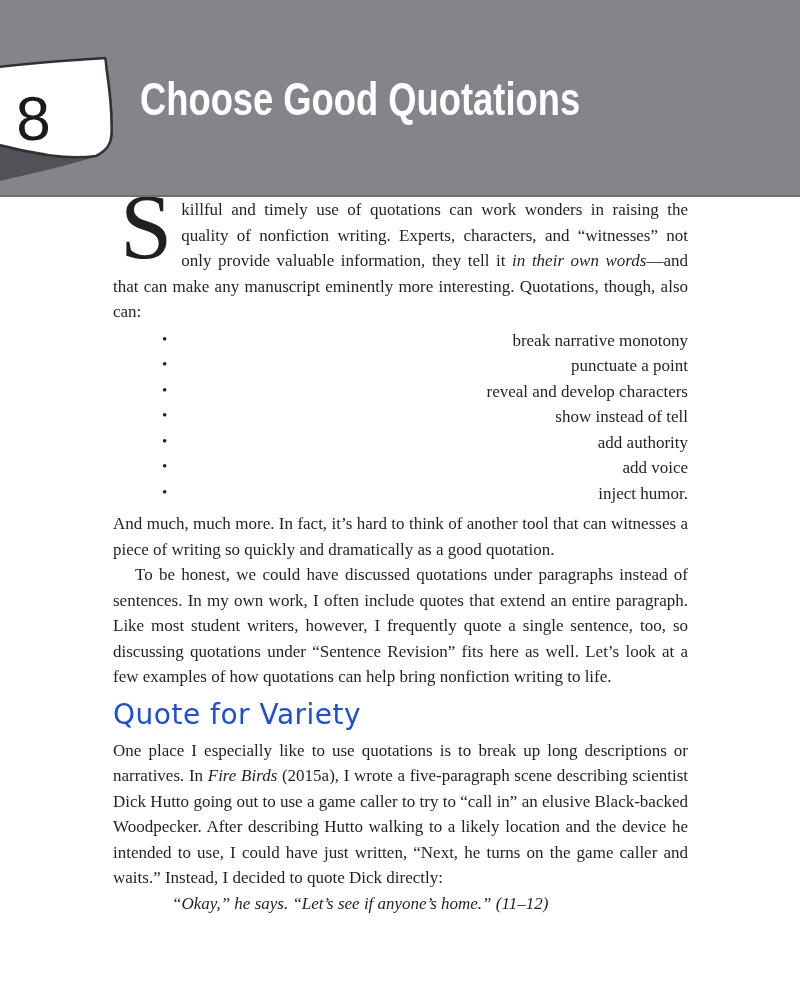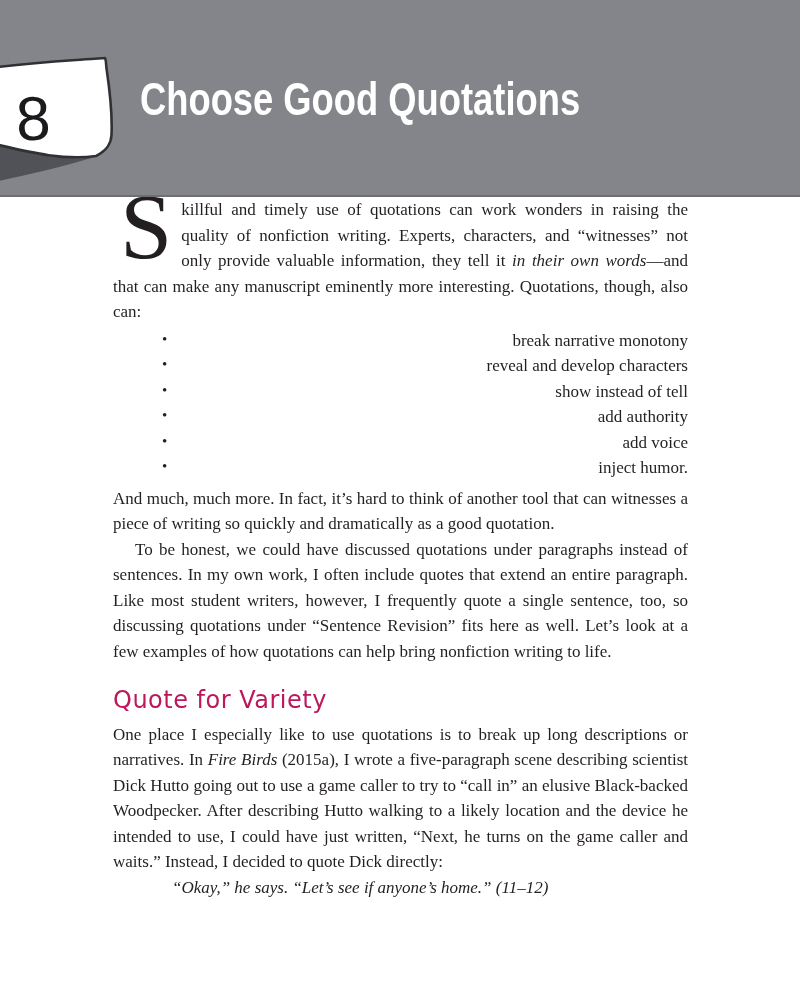--- a/index.html
+++ b/index.html
@@ -68,27 +68,27 @@
   }
   .benefits-list li{position:relative;text-align:right;}
   .benefits-list li::before{
     content:"\2022";
     position:absolute;
     left:-13px;top:0;
     font-size:15px;
   }
   .para-indent{text-indent:22px;}
   .section-heading{
-    margin:23px 0 7px 0;
+    margin:9px 0 7px 0;
     font-family:"DejaVu Sans",sans-serif;
     font-weight:400;
-    font-size:24px;
+    font-size:28px;
     line-height:1.15;
     letter-spacing:.5px;
-    color:#be185d;
+    color:#1d4ed8;
   }
   .block-quote{
     margin:0 0 0 59px;
     font-style:italic;
     font-size:17px;
   }
   em{font-style:italic;}
   
   .page-number{
     position:absolute;
@@ -125,20 +125,21 @@
     </div>
     <h1 class="chapter-title">Choose Good Quotations</h1>
   </header>
 
   <main class="content">
 
     <p class="intro-paragraph"><span class="dropcap">S</span><span>killful and timely use of quotations can work wonders in raising the quality of nonfiction writing. Experts, characters, and “witnesses” not only provide valuable information, they tell it </span><em>in their own words</em><span>—and that can make any manuscript eminently more interesting. Quotations, though, also can:</span></p>
 
     <ul class="benefits-list">
       <li>break narrative monotony</li>
+      <li>punctuate a point</li>
       <li>reveal and develop characters</li>
       <li>show instead of tell</li>
       <li>add authority</li>
       <li>add voice</li>
       <li>inject humor.</li>
     </ul>
 
     <p>And much, much more. In fact, it’s hard to think of another tool that can witnesses a piece of writing so quickly and dramatically as a good quotation.</p>
 
     <p class="para-indent">To be honest, we could have discussed quotations under paragraphs instead of sentences. In my own work, I often include quotes that extend an entire paragraph. Like most student writers, however, I frequently quote a single sentence, too, so discussing quotations under “Sentence Revision” fits here as well. Let’s look at a few examples of how quotations can help bring nonfiction writing to life.</p>

